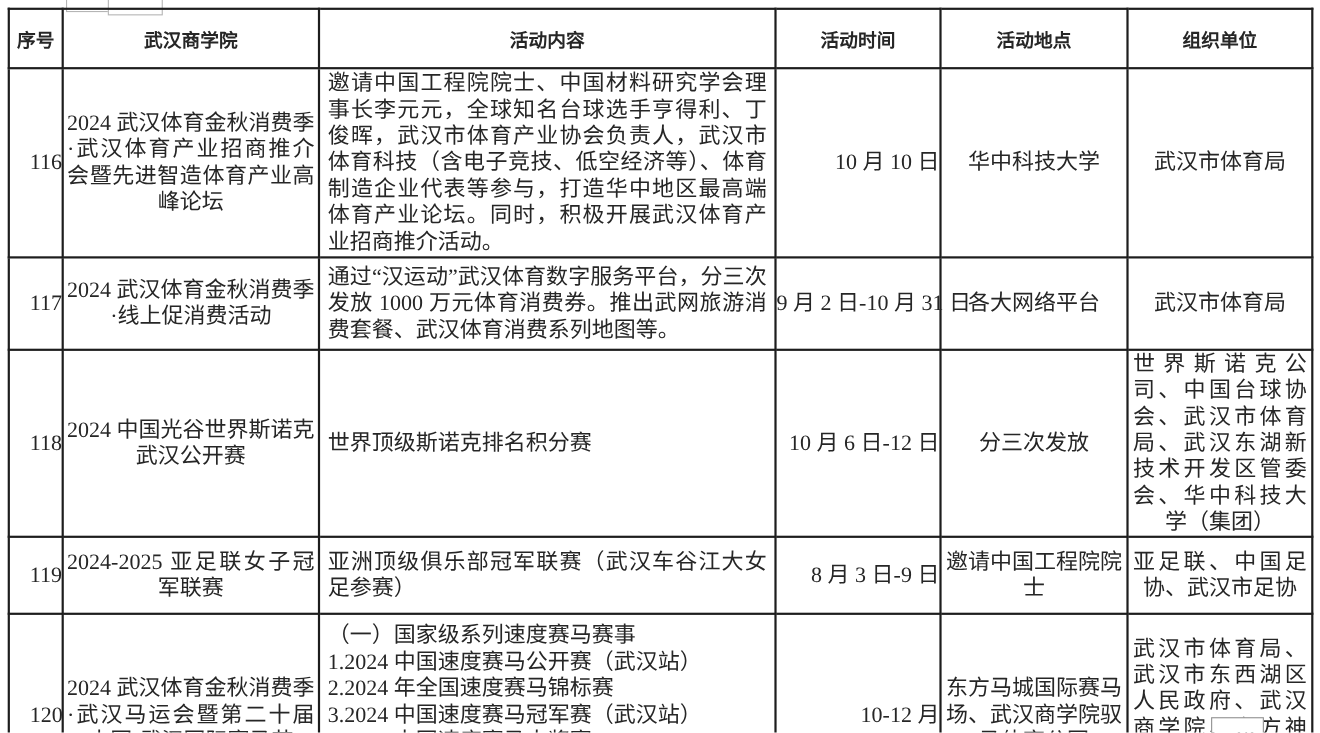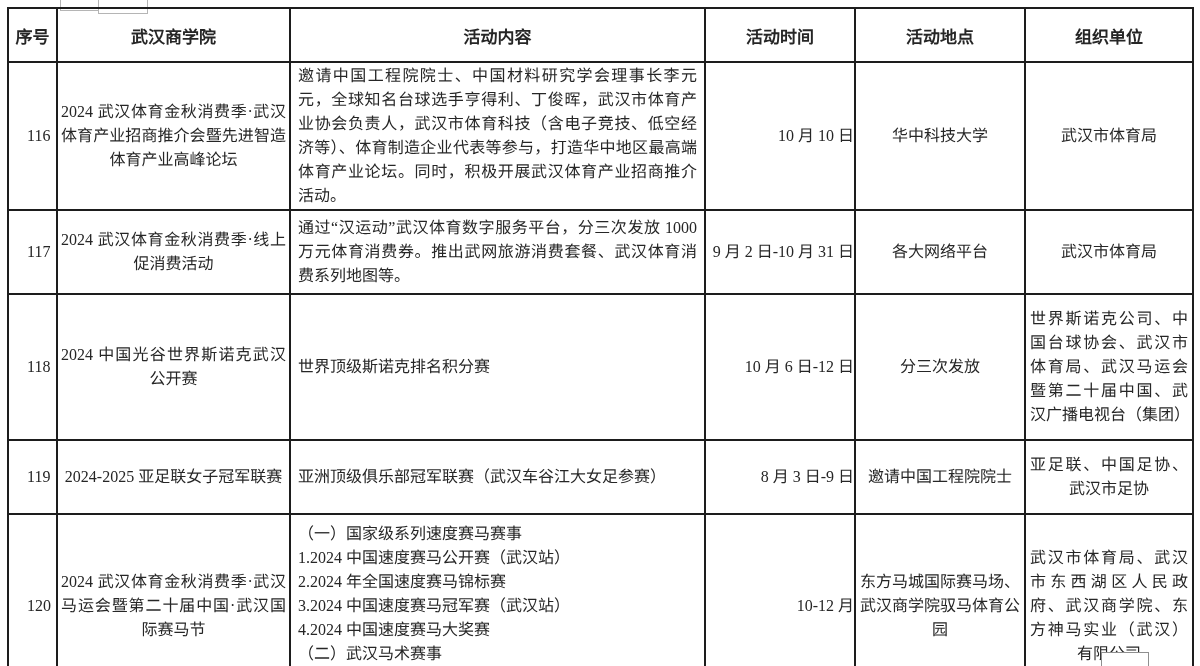--- a/index.html
+++ b/index.html
@@ -35,28 +35,28 @@
     vertical-align: middle;
     overflow: visible;
   }
   th {
     font-size: 17px;
     font-weight: 700;
     text-align: center;
     padding: 0 2px;
   }
   td {
-    font-size: 16px;
+    font-size: 20px;
     line-height: 24px;
   }
   tr.rh-h  { height: 54px; }
   tr.rh-0  { height: 146px; }
   tr.rh-1  { height: 84px; }
   tr.rh-2  { height: 134px; }
-  tr.rh-3  { height: 54px; }
+  tr.rh-3  { height: 70px; }
   tr.rh-4  { height: 184px; }
 
   td.c-idx {
     text-align: center;
     padding: 0 18px;
   }
   td.c-name {
     text-align: justify;
     text-align-last: center;
     padding: 0 3px;
@@ -68,21 +68,21 @@
     padding: 1px 7px;
   }
   td.c-time {
     text-align: right;
     white-space: nowrap;
     padding: 0;
   }
   td.c-loc, td.c-org {
     text-align: justify;
     text-align-last: center;
-    padding: 12px 4px;
+    padding: 0 4px;
   }
 
   .scan-artifact {
     position: absolute;
     background: #ffffff;
     border: 1px solid #b5b5b5;
   }
   .artifact-top-a    { left: 60px;   top: -3px;  width: 38px; height: 12px; }
   .artifact-top-b    { left: 98px;   top: -6px;  width: 48px; height: 18px; }
   .artifact-bottom   { left: 1101px; top: 652px; width: 46px; height: 20px; border-color: #8f8f8f; }
@@ -128,21 +128,21 @@
       <td class="c-time">9 月 2 日-10 月 31 日</td>
       <td class="c-loc">各大网络平台</td>
       <td class="c-org">武汉市体育局</td>
     </tr>
     <tr class="rh-2">
       <td class="c-idx">118</td>
       <td class="c-name">2024 中国光谷世界斯诺克武汉公开赛</td>
       <td class="c-content">世界顶级斯诺克排名积分赛</td>
       <td class="c-time">10 月 6 日-12 日</td>
       <td class="c-loc">分三次发放</td>
-      <td class="c-org">世界斯诺克公司、中国台球协会、武汉市体育局、武汉马运会暨第二十届中国、武汉广播电视台（集团）</td>
+      <td class="c-org">世界斯诺克公司、中国台球协会、武汉市体育局、武汉东湖新技术开发区管委会、华中科技大学（集团）</td>
     </tr>
     <tr class="rh-3">
       <td class="c-idx">119</td>
       <td class="c-name">2024-2025 亚足联女子冠军联赛</td>
       <td class="c-content">亚洲顶级俱乐部冠军联赛（武汉车谷江大女足参赛）</td>
       <td class="c-time">8 月 3 日-9 日</td>
       <td class="c-loc">邀请中国工程院院士</td>
       <td class="c-org">亚足联、中国足协、武汉市足协</td>
     </tr>
     <tr class="rh-4">

